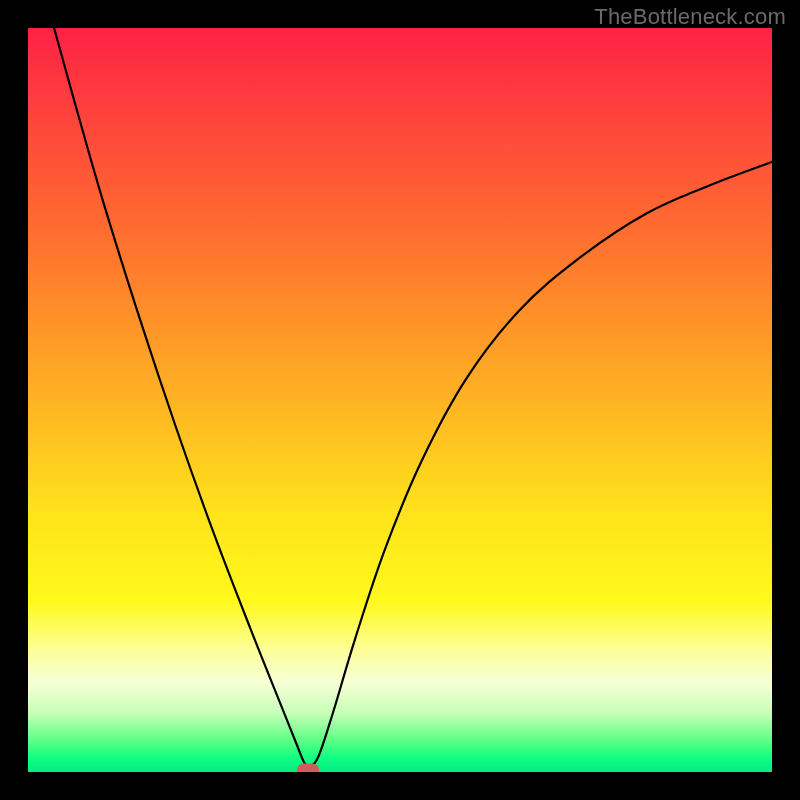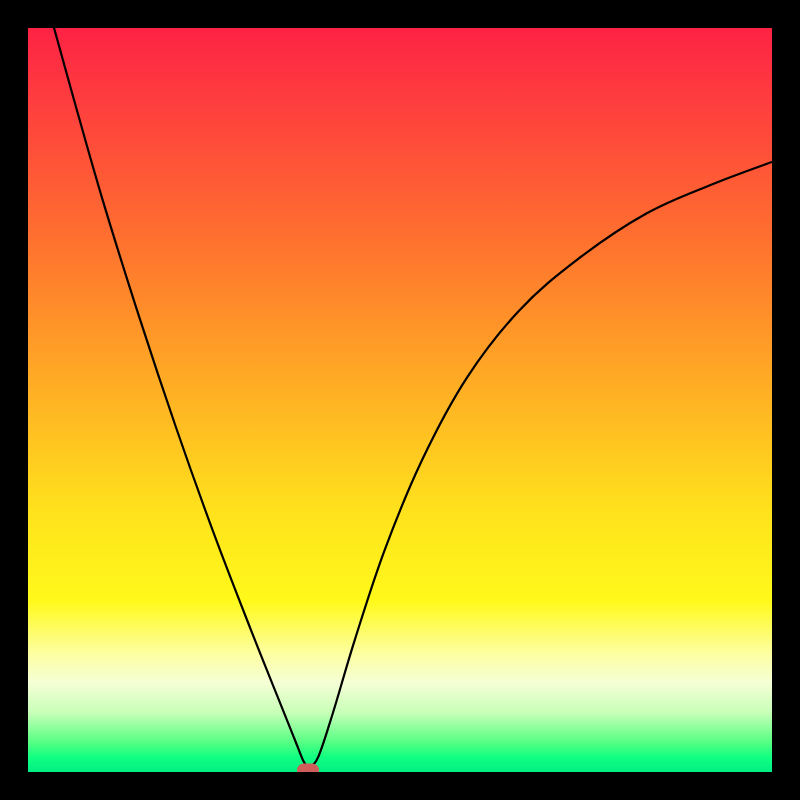--- a/index.html
+++ b/index.html
@@ -72,20 +72,21 @@
     height: 13px;
     border-radius: 7px;
     background: #cf5d5a;
     transform: translate(-50%, -50%);
   }
 </style>
 </head>
 <body>
 
 <div class="frame">
+  <div class="watermark">TheBottleneck.com</div>
 
   <div class="plot-area">
     <div class="gradient"></div>
 
     <svg class="curve" viewBox="0 0 744 744" preserveAspectRatio="none">
       <path d="M 26.04 0.00 C 29.39 12.05, 35.94 36.16, 44.64 66.96 C 53.34 97.76, 62.35 130.94, 74.40 171.12 C 86.45 211.30, 98.21 248.64, 111.60 290.16 C 124.99 331.68, 135.41 362.92, 148.80 401.76 C 162.19 440.60, 172.61 469.76, 186.00 505.92 C 199.39 542.08, 211.15 571.84, 223.20 602.64 C 235.25 633.44, 244.92 656.95, 252.96 677.04 C 261.00 697.13, 263.82 704.20, 267.84 714.24 C 271.86 724.28, 273.00 728.15, 275.28 732.84 C 277.56 737.53, 279.55 738.94, 280.49 740.28"></path>
       <path d="M 280.49 740.28 C 282.23 738.27, 285.74 739.16, 290.16 729.12 C 294.58 719.08, 298.34 705.91, 305.04 684.48 C 311.74 663.05, 317.99 639.54, 327.36 610.08 C 336.73 580.62, 345.07 552.94, 357.12 520.80 C 369.17 488.66, 379.59 462.32, 394.32 431.52 C 409.05 400.72, 421.55 376.46, 438.96 349.68 C 456.37 322.90, 470.95 304.15, 491.04 282.72 C 511.13 261.29, 527.79 248.05, 550.56 230.64 C 573.33 213.23, 593.41 199.39, 617.52 186.00 C 641.63 172.61, 661.71 165.61, 684.48 156.24 C 707.25 146.87, 733.29 137.94, 744.00 133.92"></path>
     </svg>
 
     <div class="marker" style="left: 280.488px; top: 741.768px;"></div>

